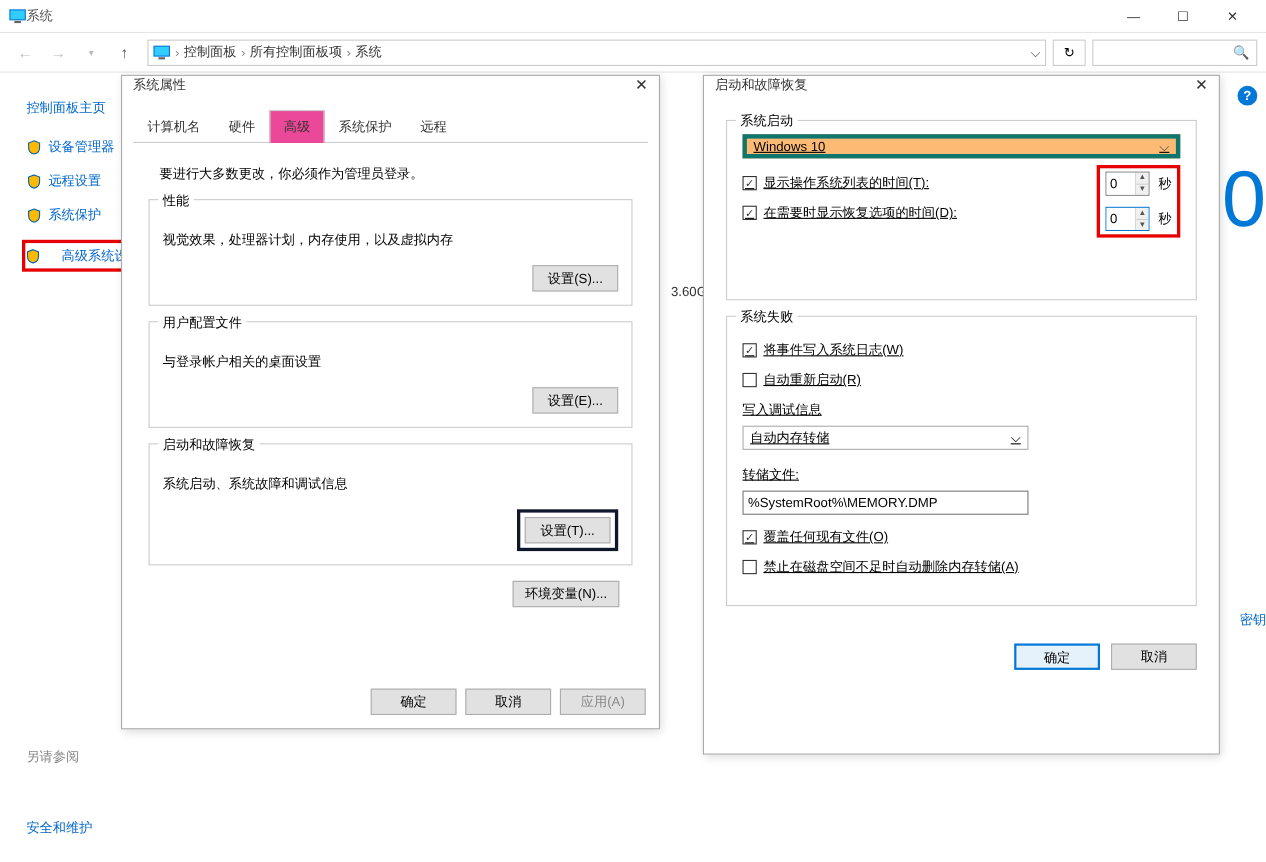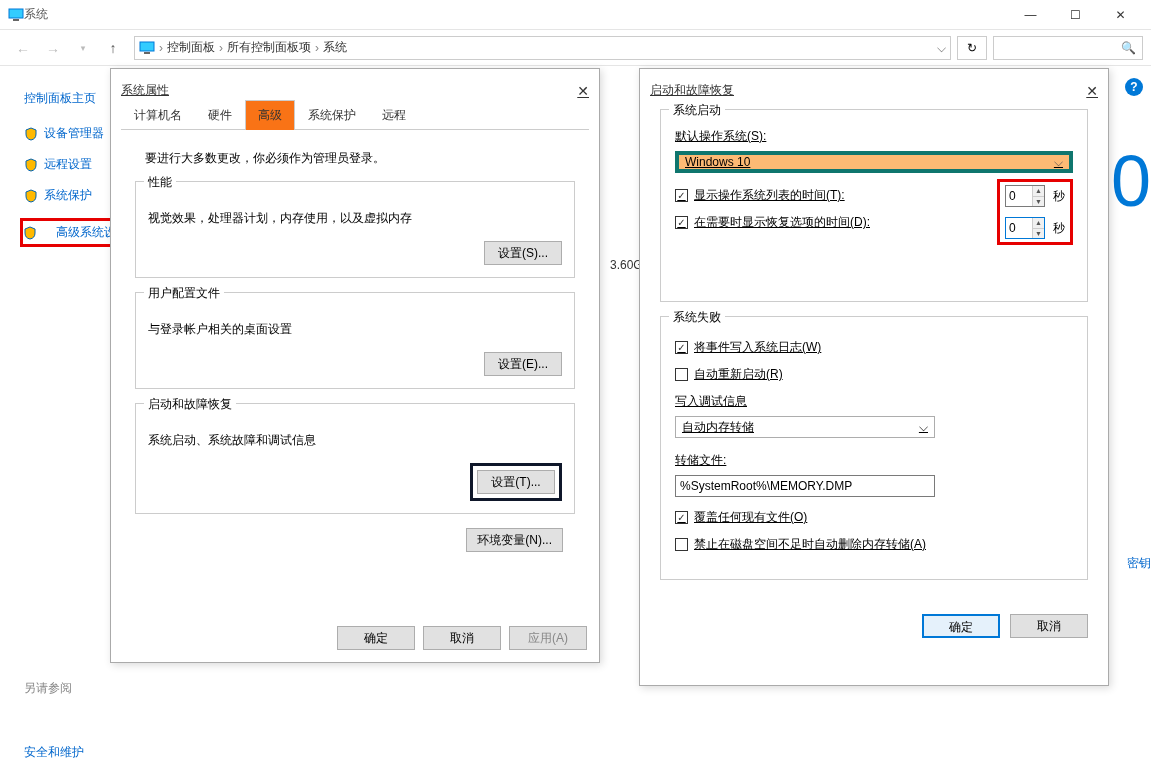--- a/index.html
+++ b/index.html
@@ -34,28 +34,28 @@
 
 
 .big-zero { position: absolute; right: 0; top: 140px; font-size: 72px; color: #0078d7; font-weight: 300; }
 .key-text { position: absolute; right: 0; top: 555px; color: #0066cc; }
 
 
 .help-icon { position: absolute; right: 8px; top: 78px; width: 18px; height: 18px; border-radius: 50%; background: #0078d7; color: #fff; display: flex; align-items: center; justify-content: center; font-weight: bold; }
 
 
 .dialog { position: absolute; background: #fff; border: 1px solid #aaa; box-shadow: 2px 2px 8px rgba(0,0,0,0.15); }
-.dialog-title { height: 30px; display: flex; align-items: flex-end; padding: 0 10px; color: #333; text-decoration: underline; }
+.dialog-title { height: 30px; display: flex; align-items: flex-start; padding: 0 10px; color: #333; }
 .dialog-title .close { margin-left: auto; font-size: 14px; color: #333; cursor: pointer; }
 
 
 .dlg-sysprops { left: 110px; top: 68px; width: 490px; height: 595px; }
 .tabs { display: flex; border-bottom: 1px solid #ccc; margin: 0 10px; }
 .tab { padding: 6px 12px; border: 1px solid transparent; border-bottom: none; color: #333; cursor: pointer; position: relative; top: 1px; }
-.tab.active { border-color: #ccc; background: #f97316; }
+.tab.active { border-color: #ccc; background: #ec4899; }
 .dlg-body { padding: 14px 24px; }
 .admin-note { margin: 6px 0 14px 10px; }
 .fieldset { border: 1px solid #ccc; margin-bottom: 14px; padding: 22px 12px 12px; position: relative; }
 .fieldset-legend { position: absolute; top: -8px; left: 8px; background: #fff; padding: 0 4px; }
 .fieldset-desc { margin: 6px 0 10px 0; }
 .btn { display: inline-block; min-width: 78px; height: 24px; border: 1px solid #adadad; background: #e1e1e1; text-align: center; line-height: 22px; cursor: pointer; padding: 0 10px; }
 .btn.disabled { color: #888; }
 .btn-row-right { text-align: right; margin-top: 14px; }
 .highlight-red-btn { border: 3px solid #0f172a; padding: 4px; display: inline-block; }
 .env-row { text-align: right; padding-right: 12px; }
@@ -223,21 +223,20 @@
 </div>
 
 <div class="dialog dlg-startup">
   <div class="dialog-title">
     <span>启动和故障恢复</span>
     <span class="close">✕</span>
   </div>
   <div class="dlg-body">
     <div class="group">
       <div class="group-legend">系统启动</div>
-      <div class="label-row">默认操作系统(S):</div>
       <div class="select">
         <span>Windows 10</span>
         <span class="chev">⌵</span>
       </div>
 
       <div class="spinner-highlight" style="float:right; margin-top:6px;">
         <div style="display:flex; align-items:center; margin-bottom:10px;">
           <div class="spinner">
             <input value="0" style="">
             <div class="arrows">

